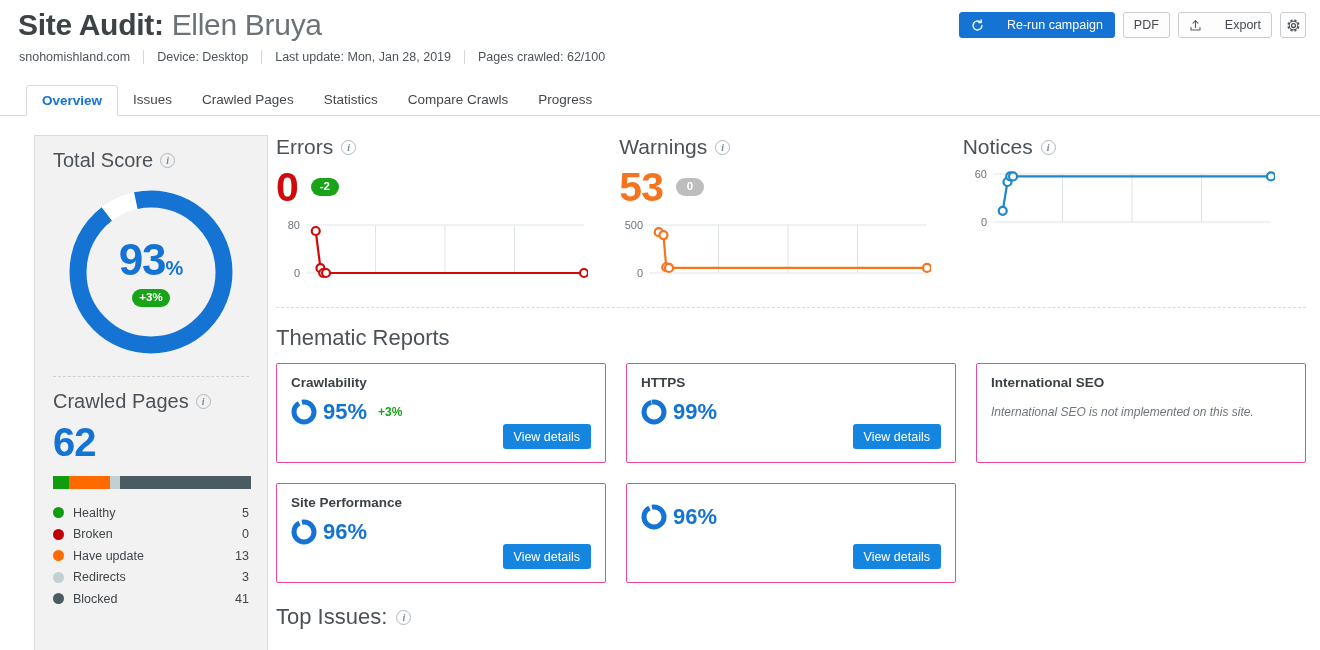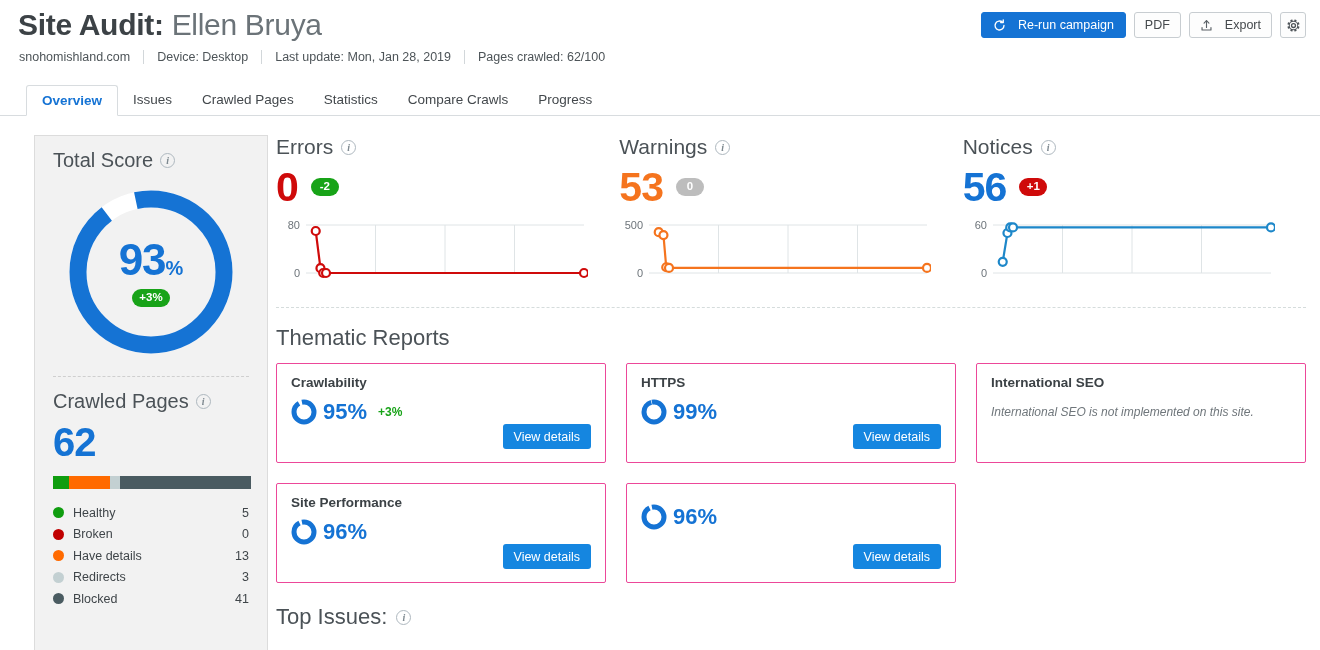--- a/index.html
+++ b/index.html
@@ -37,21 +37,21 @@
     margin: 0 13px;
   }
 
   
   .actions {
     position: absolute; right: 14px; top: 12px;
     display: flex; align-items: center; gap: 8px;
   }
   .btn {
     display: inline-flex; align-items: center; justify-content: center;
-    gap: 12px; height: 26px; padding: 0 10px;
+    gap: 23px; height: 26px; padding: 0 10px;
     border-radius: 3px; font-size: 12.5px;
     border: 1px solid #c8cdd1; background: #fdfdfd; color: #45494d;
     cursor: pointer; white-space: nowrap;
   }
   .btn.primary {
     background: #1573d4; border-color: #1573d4; color: #ffffff;
     font-weight: 400; padding: 0 11px;
   }
   .btn.icon-only { width: 26px; padding: 0; }
   .btn svg { display: block; }
@@ -366,21 +366,21 @@
           <span class="legend-label">Healthy</span>
           <span class="legend-val">5</span>
         </div>
         <div class="legend-row">
           <span class="legend-dot" style="background: rgb(192, 0, 0);"></span>
           <span class="legend-label">Broken</span>
           <span class="legend-val">0</span>
         </div>
         <div class="legend-row">
           <span class="legend-dot" style="background: rgb(255, 106, 0);"></span>
-          <span class="legend-label">Have details</span>
+          <span class="legend-label">Have update</span>
           <span class="legend-val">13</span>
         </div>
         <div class="legend-row">
           <span class="legend-dot" style="background: rgb(195, 208, 210);"></span>
           <span class="legend-label">Redirects</span>
           <span class="legend-val">3</span>
         </div>
         <div class="legend-row">
           <span class="legend-dot" style="background: rgb(74, 91, 97);"></span>
           <span class="legend-label">Blocked</span>
@@ -447,24 +447,20 @@
               <circle cx="308" cy="52.912" r="4" fill="#ffffff" stroke="#f5741e" stroke-width="2.2"></circle>
             </svg>
           </div>
       </div>
 
       <div class="sum-col">
         <div class="sum-head">
           <span>Notices</span>
           <span class="info-i">i</span>
         </div>
-        <div class="sum-num-row">
-          <span class="sum-num blue">56</span>
-          <span class="pill red">+1</span>
-        </div>
         <div class="spark" id="spark-2">
             <svg width="312" height="76" viewBox="0 0 312 76">
               <line x1="30" x2="308" y1="10" y2="10" stroke="#dfe4e6" stroke-width="1"></line>
               <line x1="30" x2="308" y1="58" y2="58" stroke="#dfe4e6" stroke-width="1"></line>
               <line x1="99.5" x2="99.5" y1="10" y2="58" stroke="#dfe4e6" stroke-width="1"></line>
               <line x1="169" x2="169" y1="10" y2="58" stroke="#dfe4e6" stroke-width="1"></line>
               <line x1="238.5" x2="238.5" y1="10" y2="58" stroke="#dfe4e6" stroke-width="1"></line>
               <text x="24" y="14" text-anchor="end" font-family="&quot;Liberation Sans&quot;, sans-serif" font-size="11" fill="#6d747a">60</text>
               <text x="24" y="62" text-anchor="end" font-family="&quot;Liberation Sans&quot;, sans-serif" font-size="11" fill="#6d747a">0</text>
               <polyline points="39.730000000000004,46.8 44.456,18 47.236000000000004,12.400000000000006 50.016,12.400000000000006 308,12.400000000000006" fill="none" stroke="#1d87c9" stroke-width="2.2" stroke-linejoin="round"></polyline>

